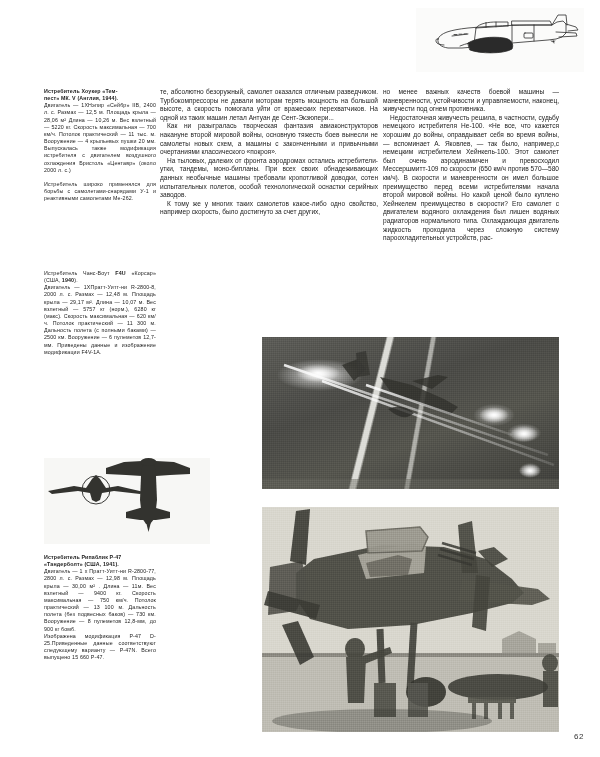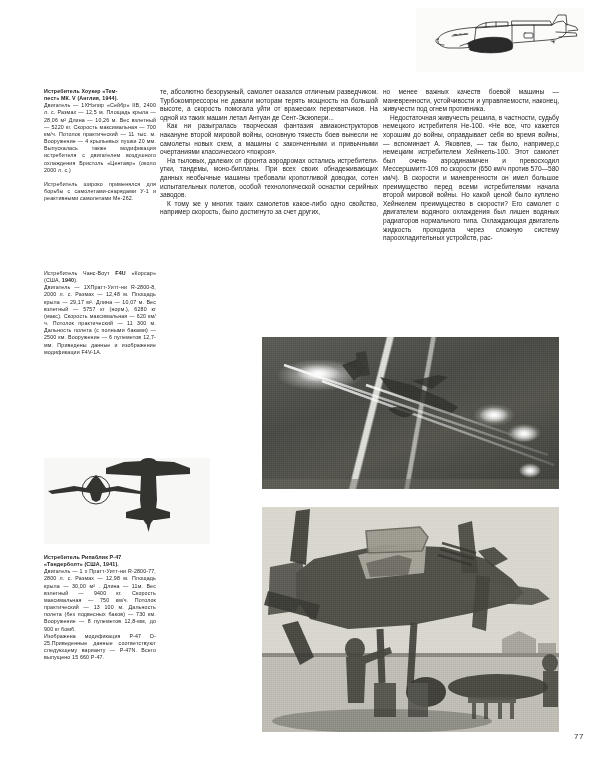--- a/index.html
+++ b/index.html
@@ -336,15 +336,15 @@
         <path d="M224 196 L224 212"></path>
         <path d="M238 196 L238 212"></path>
         <path d="M250 196 L250 212"></path>
       </g>
 
       <ellipse cx="120" cy="214" rx="110" ry="12" fill="#3d3d37" opacity="0.35"></ellipse>
     </svg>
     <div class="grain"></div>
   </div>
 
-  <div class="page-number">77</div>
+  <div class="page-number">62</div>
 
 </div>
 
 </body></html>

